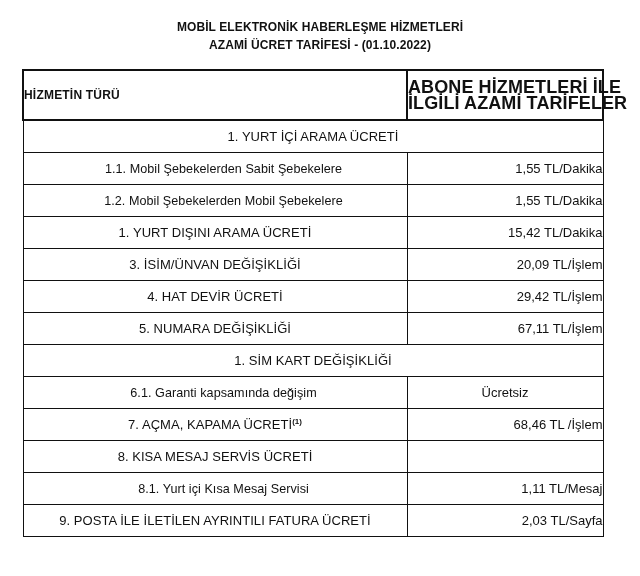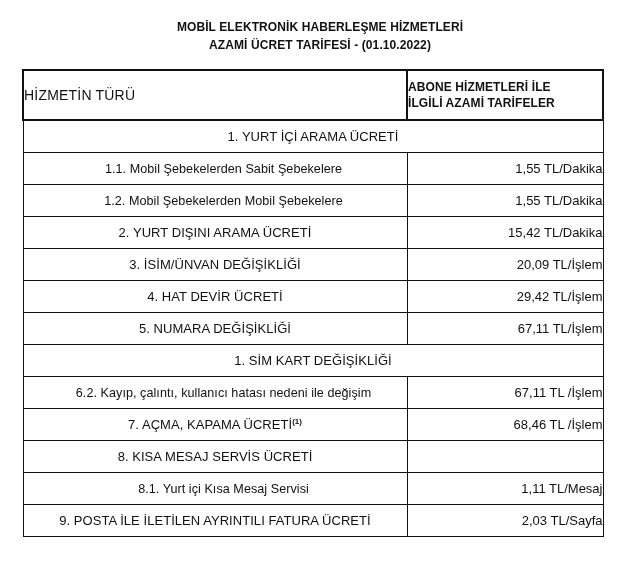--- a/index.html
+++ b/index.html
@@ -61,30 +61,30 @@
     vertical-align: middle;
     background: #ffffff;
   }
 
   
   tr.head-row th {
     height: 48px;
     border-width: 2px;
   }
   .head-desc {
-    font-size: 14px;
-    font-weight: normal;
+    font-size: 12px;
+    font-weight: bold;
     text-align: left;
     padding-left: 7px;
     letter-spacing: 0.2px;
     white-space: nowrap;
     margin-left: 40px;
   }
   .head-val {
-    font-size: 12px;
+    font-size: 18px;
     font-weight: bold;
     text-align: left;
     padding-left: 9px;
     line-height: 16px;
     letter-spacing: 0.1px;
   }
   .head-val .hv-line { display: block; white-space: nowrap; }
 
   
   tr.body-row td { height: 31px; }
@@ -150,41 +150,41 @@
           </tr>
           <tr class="body-row">
             <td class="desc lvl-1">1.1. Mobil Şebekelerden Sabit Şebekelere</td>
             <td class="val">1,55 TL/Dakika</td>
           </tr>
           <tr class="body-row">
             <td class="desc lvl-1">1.2. Mobil Şebekelerden Mobil Şebekelere</td>
             <td class="val">1,55 TL/Dakika</td>
           </tr>
           <tr class="body-row">
-            <td class="desc">2. YURT DIŞINI ARAMA ÜCRETİ</td>
+            <td class="desc">1. YURT DIŞINI ARAMA ÜCRETİ</td>
             <td class="val">15,42 TL/Dakika</td>
           </tr>
           <tr class="body-row">
             <td class="desc">3. İSİM/ÜNVAN DEĞİŞİKLİĞİ</td>
             <td class="val">20,09 TL/İşlem</td>
           </tr>
           <tr class="body-row">
             <td class="desc">4. HAT DEVİR ÜCRETİ</td>
             <td class="val">29,42 TL/İşlem</td>
           </tr>
           <tr class="body-row">
             <td class="desc">5. NUMARA DEĞİŞİKLİĞİ</td>
             <td class="val">67,11 TL/İşlem</td>
           </tr>
           <tr class="body-row">
             <td class="desc" colspan="2">1. SİM KART DEĞİŞİKLİĞİ</td>
           </tr>
           <tr class="body-row">
-            <td class="desc lvl-1">6.2. Kayıp, çalıntı, kullanıcı hatası nedeni ile değişim</td>
-            <td class="val">67,11 TL /İşlem</td>
+            <td class="desc lvl-1">6.1. Garanti kapsamında değişim</td>
+            <td class="val center">Ücretsiz</td>
           </tr>
           <tr class="body-row">
             <td class="desc">7. AÇMA, KAPAMA ÜCRETİ<span class="sup">(1)</span></td>
             <td class="val">68,46 TL /İşlem</td>
           </tr>
           <tr class="body-row">
             <td class="desc">8. KISA MESAJ SERVİS ÜCRETİ</td>
             <td class="val empty"></td>
           </tr>
           <tr class="body-row">

